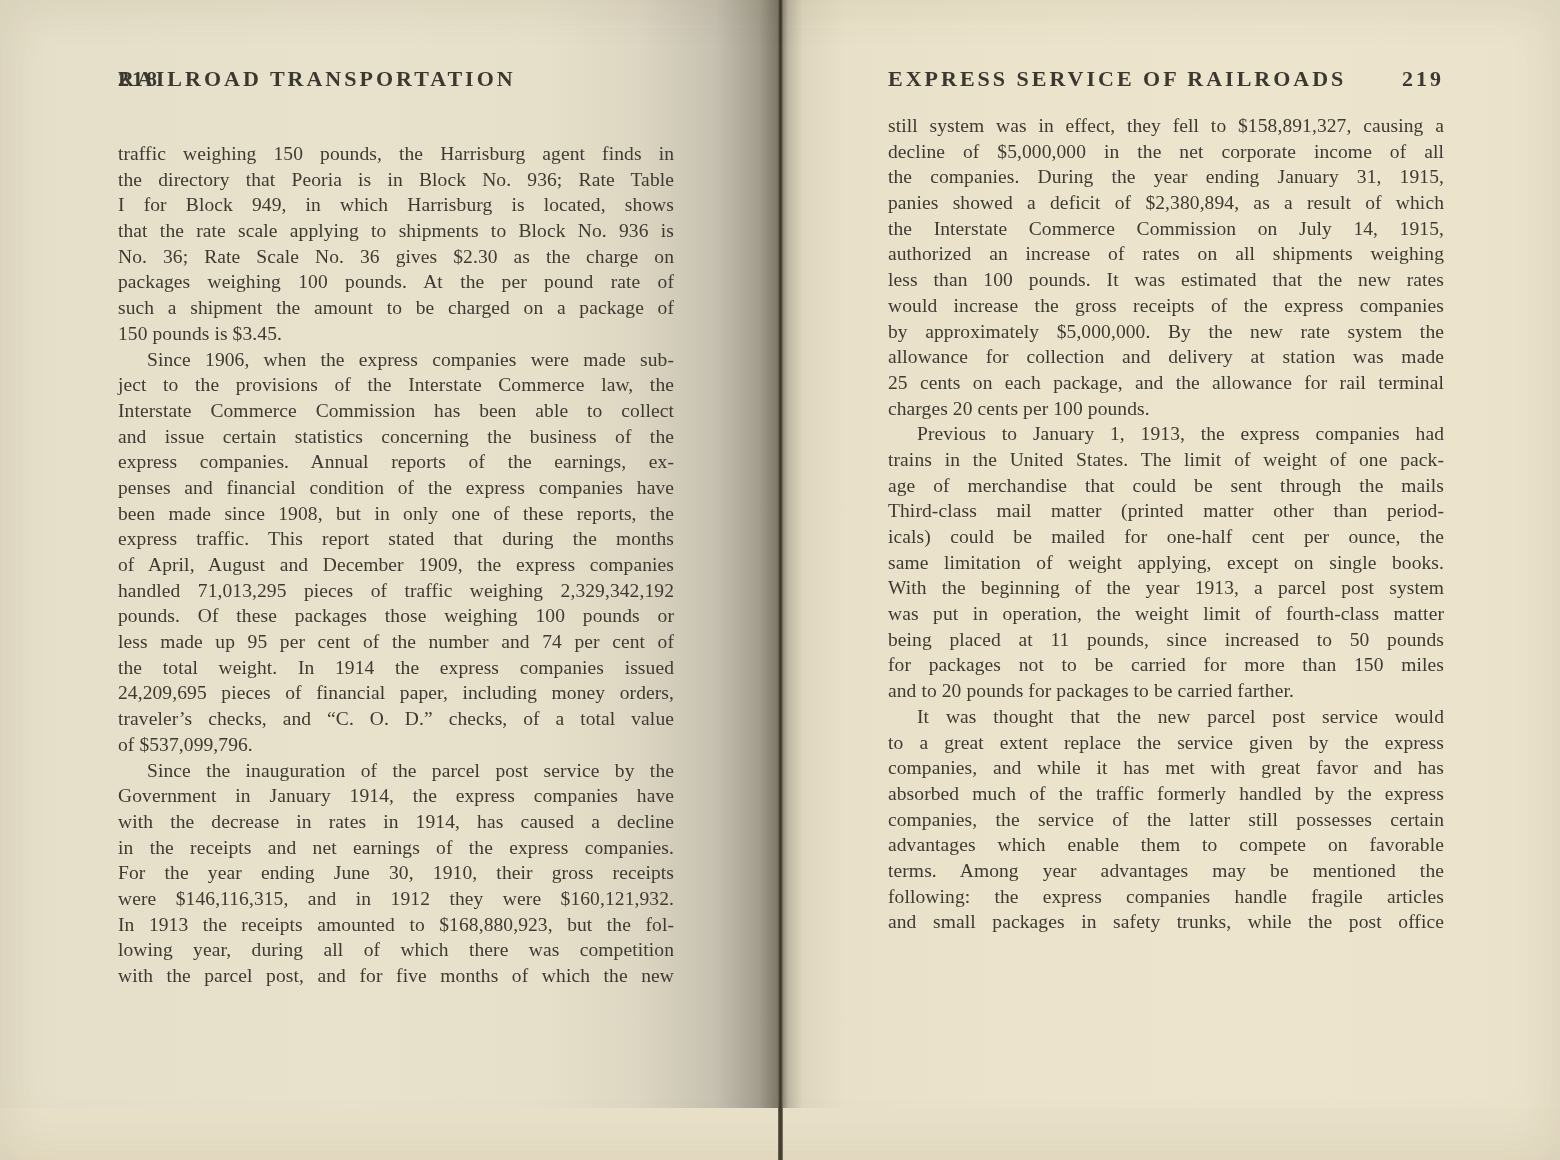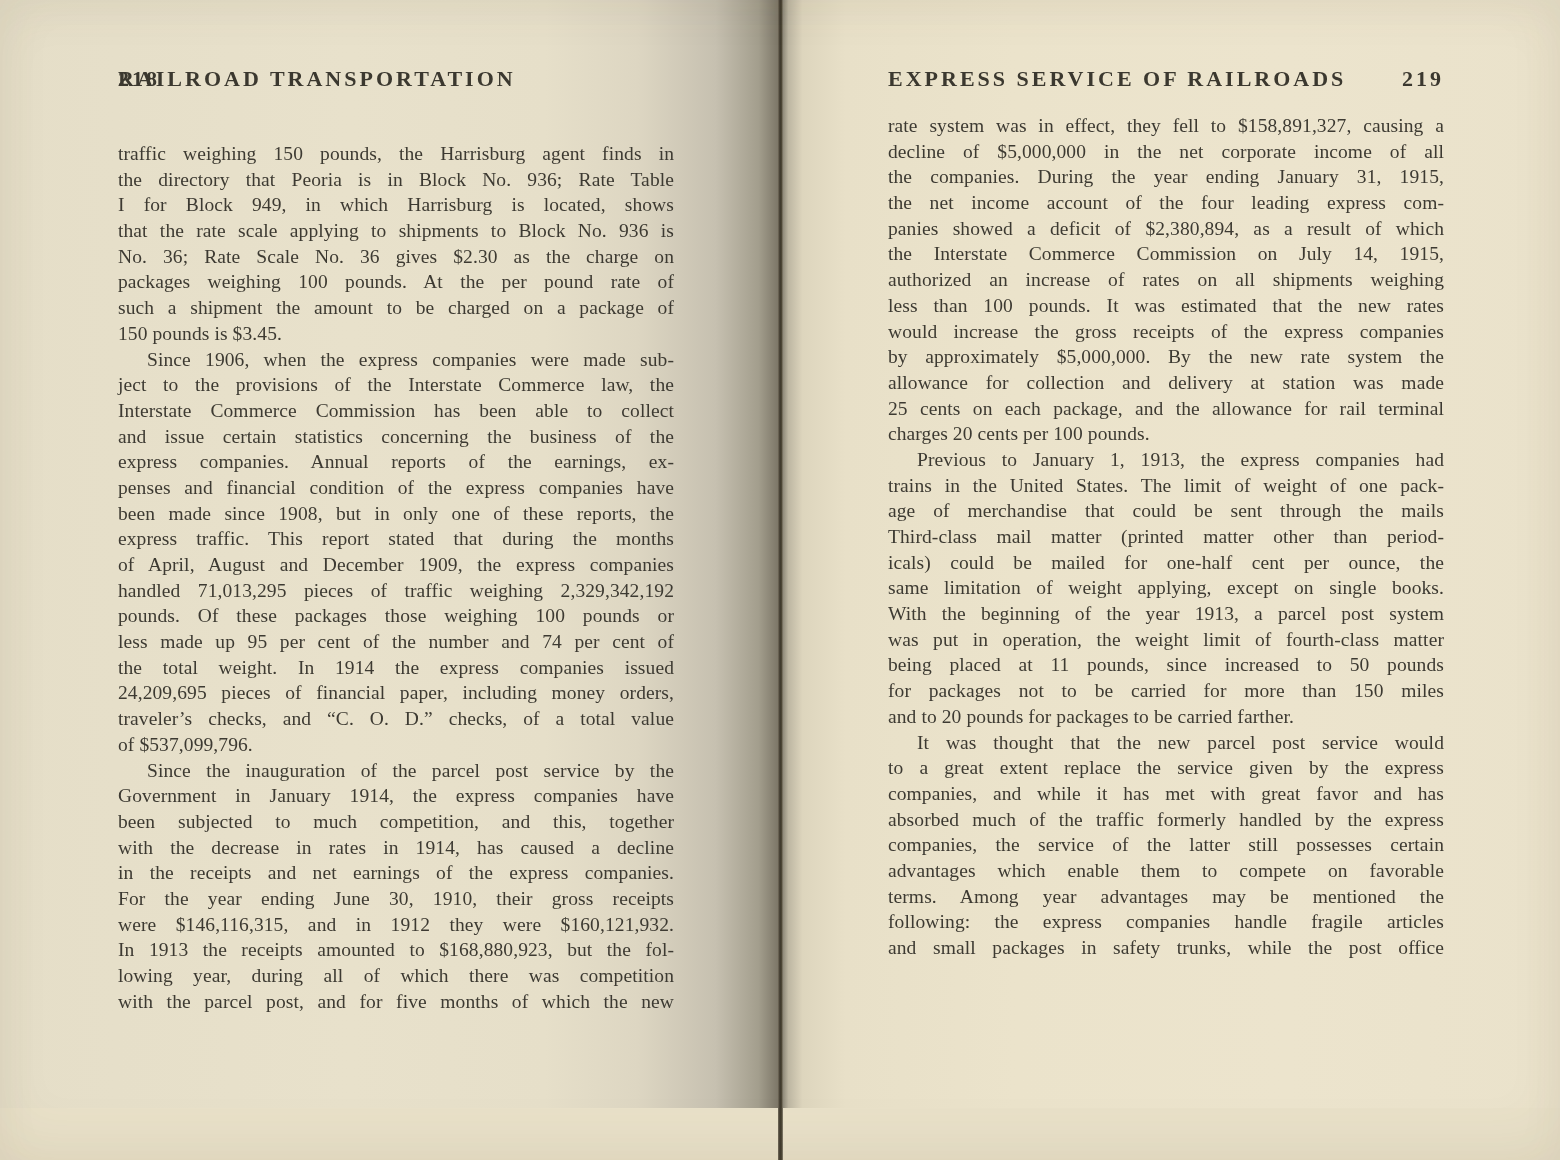--- a/index.html
+++ b/index.html
@@ -131,43 +131,41 @@
         <div class="line">of April, August and December 1909, the express companies</div>
         <div class="line">handled 71,013,295 pieces of traffic weighing 2,329,342,192</div>
         <div class="line">pounds. Of these packages those weighing 100 pounds or</div>
         <div class="line">less made up 95 per cent of the number and 74 per cent of</div>
         <div class="line">the total weight. In 1914 the express companies issued</div>
         <div class="line">24,209,695 pieces of financial paper, including money orders,</div>
         <div class="line">traveler’s checks, and “C. O. D.” checks, of a total value</div>
         <div class="line last">of $537,099,796.</div>
         <div class="line indent">Since the inauguration of the parcel post service by the</div>
         <div class="line">Government in January 1914, the express companies have</div>
-        <div class="line">been subjected to much competition, and this, together</div>
         <div class="line">with the decrease in rates in 1914, has caused a decline</div>
         <div class="line">in the receipts and net earnings of the express companies.</div>
         <div class="line">For the year ending June 30, 1910, their gross receipts</div>
         <div class="line">were $146,116,315, and in 1912 they were $160,121,932.</div>
         <div class="line">In 1913 the receipts amounted to $168,880,923, but the fol-</div>
         <div class="line">lowing year, during all of which there was competition</div>
         <div class="line">with the parcel post, and for five months of which the new</div>
       </div>
   </div>
 
   <div class="gutter"></div>
 
   <div class="page page-right">
     <div class="pagehead">
       <span class="runhead">EXPRESS SERVICE OF RAILROADS</span>
       <span class="pagenum num-right">219</span>
     </div>
     <div class="pagebody" id="right-body">
-        <div class="line">rate system was in effect, they fell to $158,891,327, causing a</div>
+        <div class="line">still system was in effect, they fell to $158,891,327, causing a</div>
         <div class="line">decline of $5,000,000 in the net corporate income of all</div>
         <div class="line">the companies. During the year ending January 31, 1915,</div>
-        <div class="line">the net income account of the four leading express com-</div>
         <div class="line">panies showed a deficit of $2,380,894, as a result of which</div>
         <div class="line">the Interstate Commerce Commission on July 14, 1915,</div>
         <div class="line">authorized an increase of rates on all shipments weighing</div>
         <div class="line">less than 100 pounds. It was estimated that the new rates</div>
         <div class="line">would increase the gross receipts of the express companies</div>
         <div class="line">by approximately $5,000,000. By the new rate system the</div>
         <div class="line">allowance for collection and delivery at station was made</div>
         <div class="line">25 cents on each package, and the allowance for rail terminal</div>
         <div class="line last">charges 20 cents per 100 pounds.</div>
         <div class="line indent">Previous to January 1, 1913, the express companies had</div>

